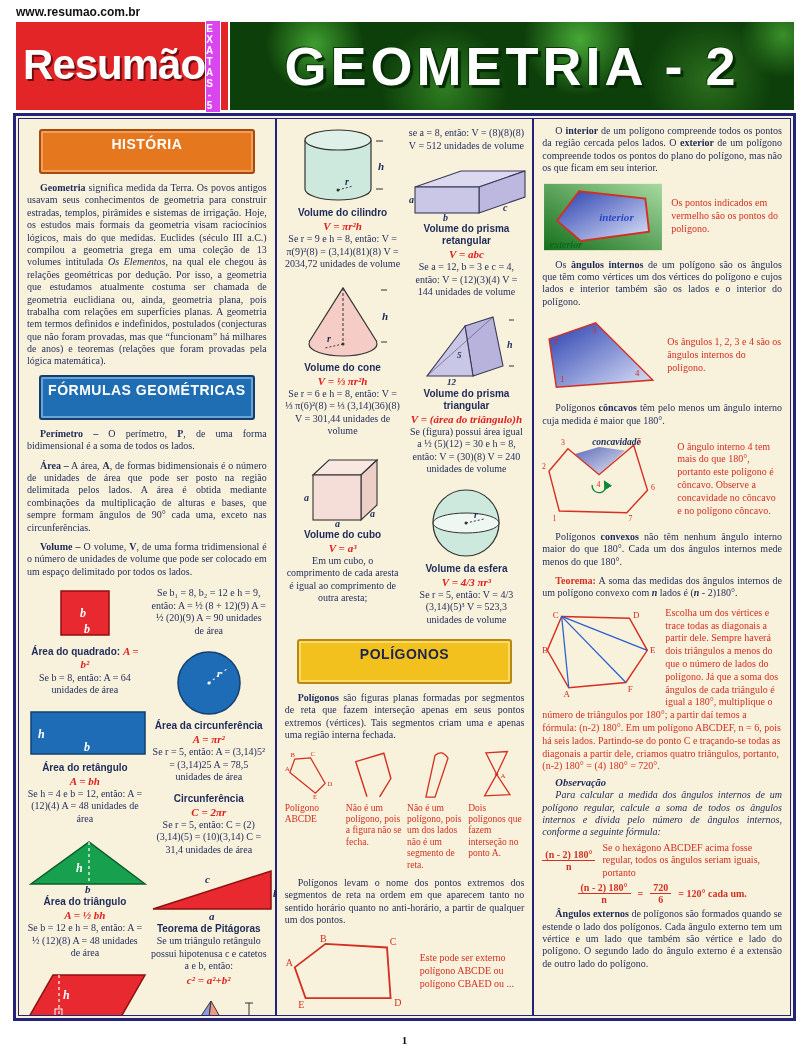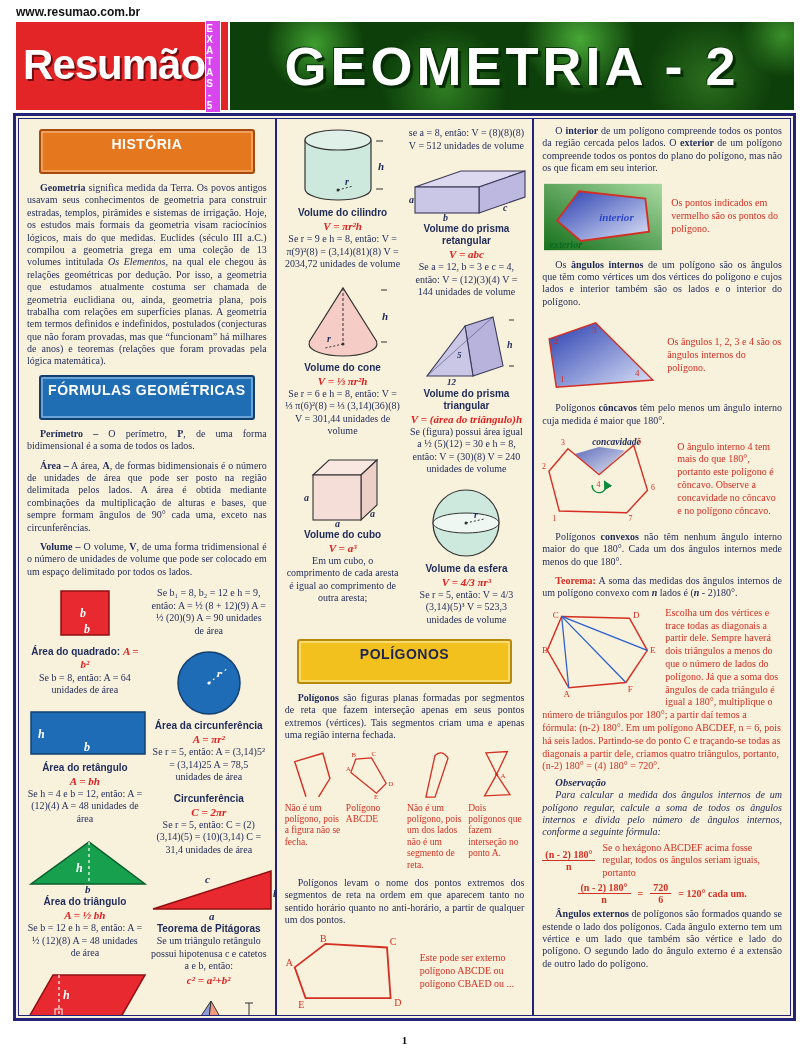--- a/index.html
+++ b/index.html
@@ -303,35 +303,35 @@
         <div class="eex">Se r = 5, então: V = 4/3 (3,14)(5)³ V = 523,3 unidades de volume</div>
       </div>
     </div>
   </div>
 
   <div class="sec-head yellow">POLÍGONOS</div>
   <p class="p"><span class="s-b">Polígonos</span><span> são figuras planas formadas por segmentos de reta que fazem interseção apenas em seus pontos extremos (vértices). Tais segmentos criam uma e apenas uma região interna fechada.</span></p>
 
   <div class="figrow">
     <div class="figcell">
-      <svg width="50" height="52" viewBox="0 0 64 74">
-        <polyline points="22,68 6,18 46,6 56,42 40,68" fill="none" stroke="#d42f22" stroke-width="2"></polyline>
-      </svg>
-      <div class="figcap">Não é um polígono, pois a figura não se fecha.</div>
-    </div>
-    <div class="figcell">
       <svg width="56" height="52" viewBox="0 0 92 80">
         <polygon points="8,36 16,14 42,12 66,54 50,70" fill="none" stroke="#d42f22" stroke-width="2"></polygon>
         <text class="svr" x="9" y="10" font-size="11">B</text>
         <text class="svr" x="42" y="9" font-size="11">C</text>
         <text class="svr" x="0" y="34" font-size="11">A</text>
         <text class="svr" x="70" y="58" font-size="11">D</text>
         <text class="svr" x="46" y="80" font-size="11">E</text>
       </svg>
       <div class="figcap">Polígono ABCDE</div>
+    </div>
+    <div class="figcell">
+      <svg width="50" height="52" viewBox="0 0 64 74">
+        <polyline points="22,68 6,18 46,6 56,42 40,68" fill="none" stroke="#d42f22" stroke-width="2"></polyline>
+      </svg>
+      <div class="figcap">Não é um polígono, pois a figura não se fecha.</div>
     </div>
     <div class="figcell">
       <svg width="40" height="52" viewBox="0 0 56 80">
         <path d="M14,74 L28,10 Q38,0 48,14 L28,74 Z" fill="none" stroke="#d42f22" stroke-width="2"></path>
       </svg>
       <div class="figcap">Não é um polígono, pois um dos lados não é um segmento de reta.</div>
     </div>
     <div class="figcell">
       <svg width="48" height="52" viewBox="0 0 64 82">
         <path d="M16,6 L50,4 L33,40 Z" fill="none" stroke="#d42f22" stroke-width="2"></path>

